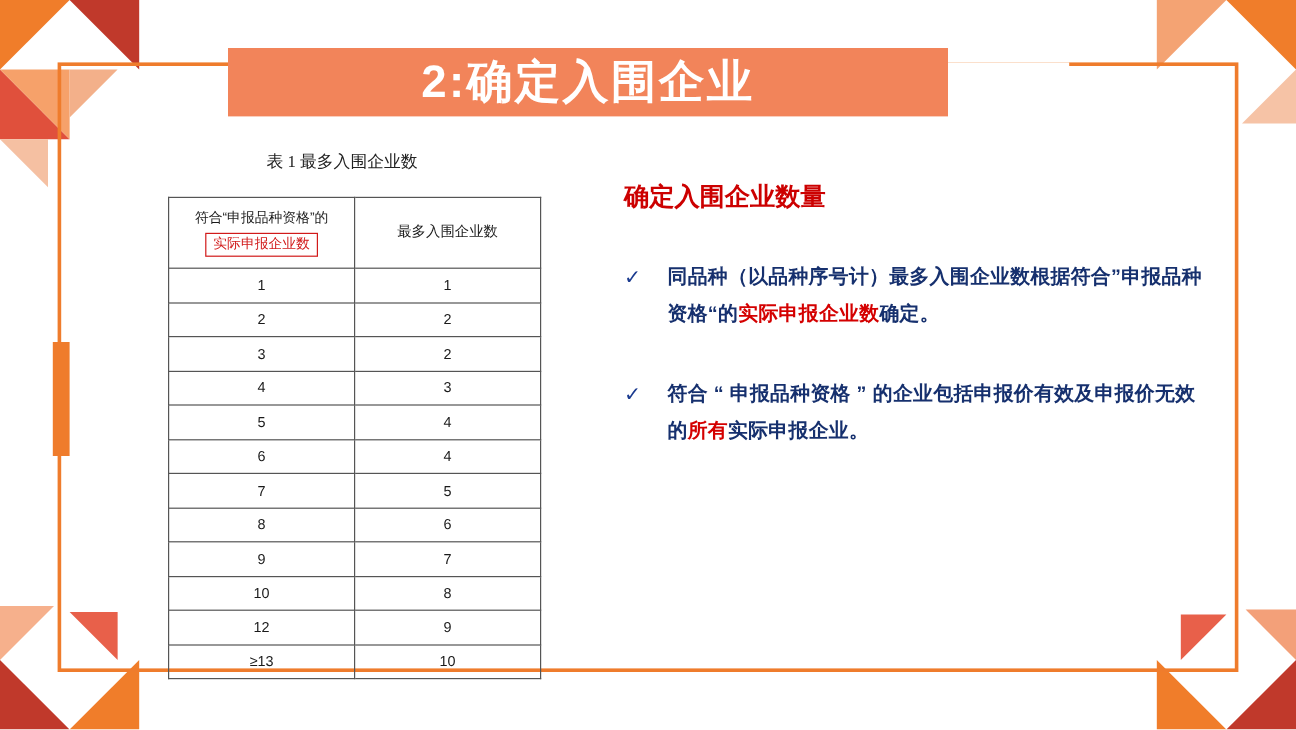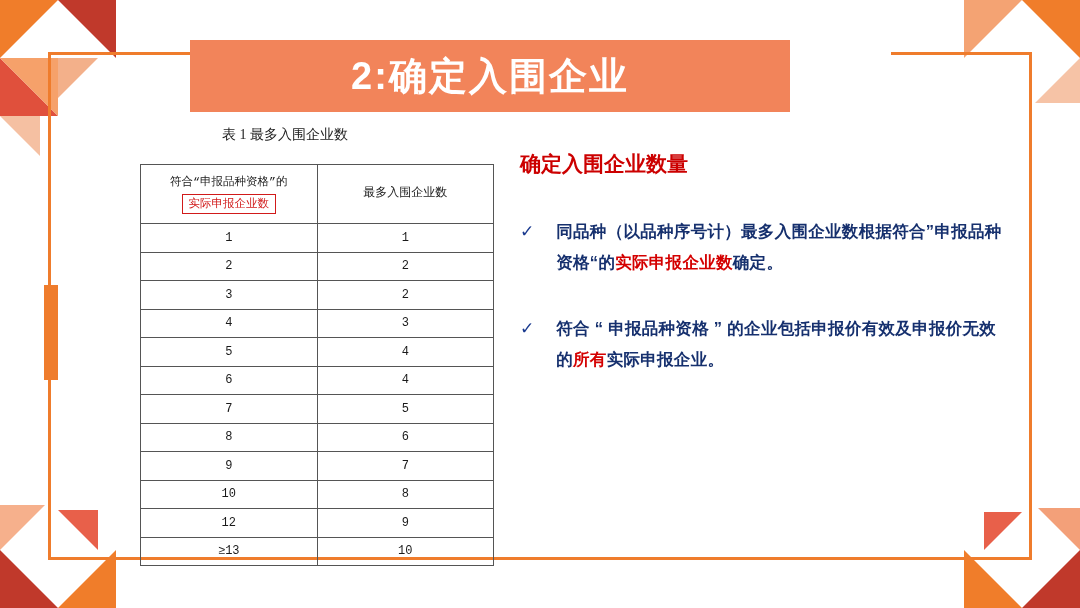--- a/index.html
+++ b/index.html
@@ -84,21 +84,21 @@
     height: 95px;
     background: #ef7c2c;
   }
 
   
   .title-banner {
     position: absolute;
     left: 190px;
     top: 40px;
     width: 600px;
-    height: 72px;
+    height: 57px;
     background: #f2845a;
     display: flex;
     align-items: center;
     justify-content: center;
   }
   .title-banner .title-text {
     color: #ffffff;
     font-size: 38px;
     font-weight: bold;
     letter-spacing: 2px;
@@ -113,23 +113,23 @@
   }
   .table-caption {
     font-family: "Liberation Serif", serif;
     font-size: 14px;
     color: #222;
     margin-left: 82px;
     margin-bottom: 20px;
   }
   table.enterprise-table {
     border-collapse: collapse;
-    width: 354px;
+    width: 311px;
     table-layout: fixed;
-    font-family: Liberation Mono, monospace;
+    font-family: Liberation Sans, sans-serif;
   }
   table.enterprise-table td,
   table.enterprise-table th {
     border: 1px solid #555;
     text-align: center;
     font-size: 12px;
     color: #1a1a1a;
     height: 27.5px;
     padding: 0;
     font-weight: normal;

